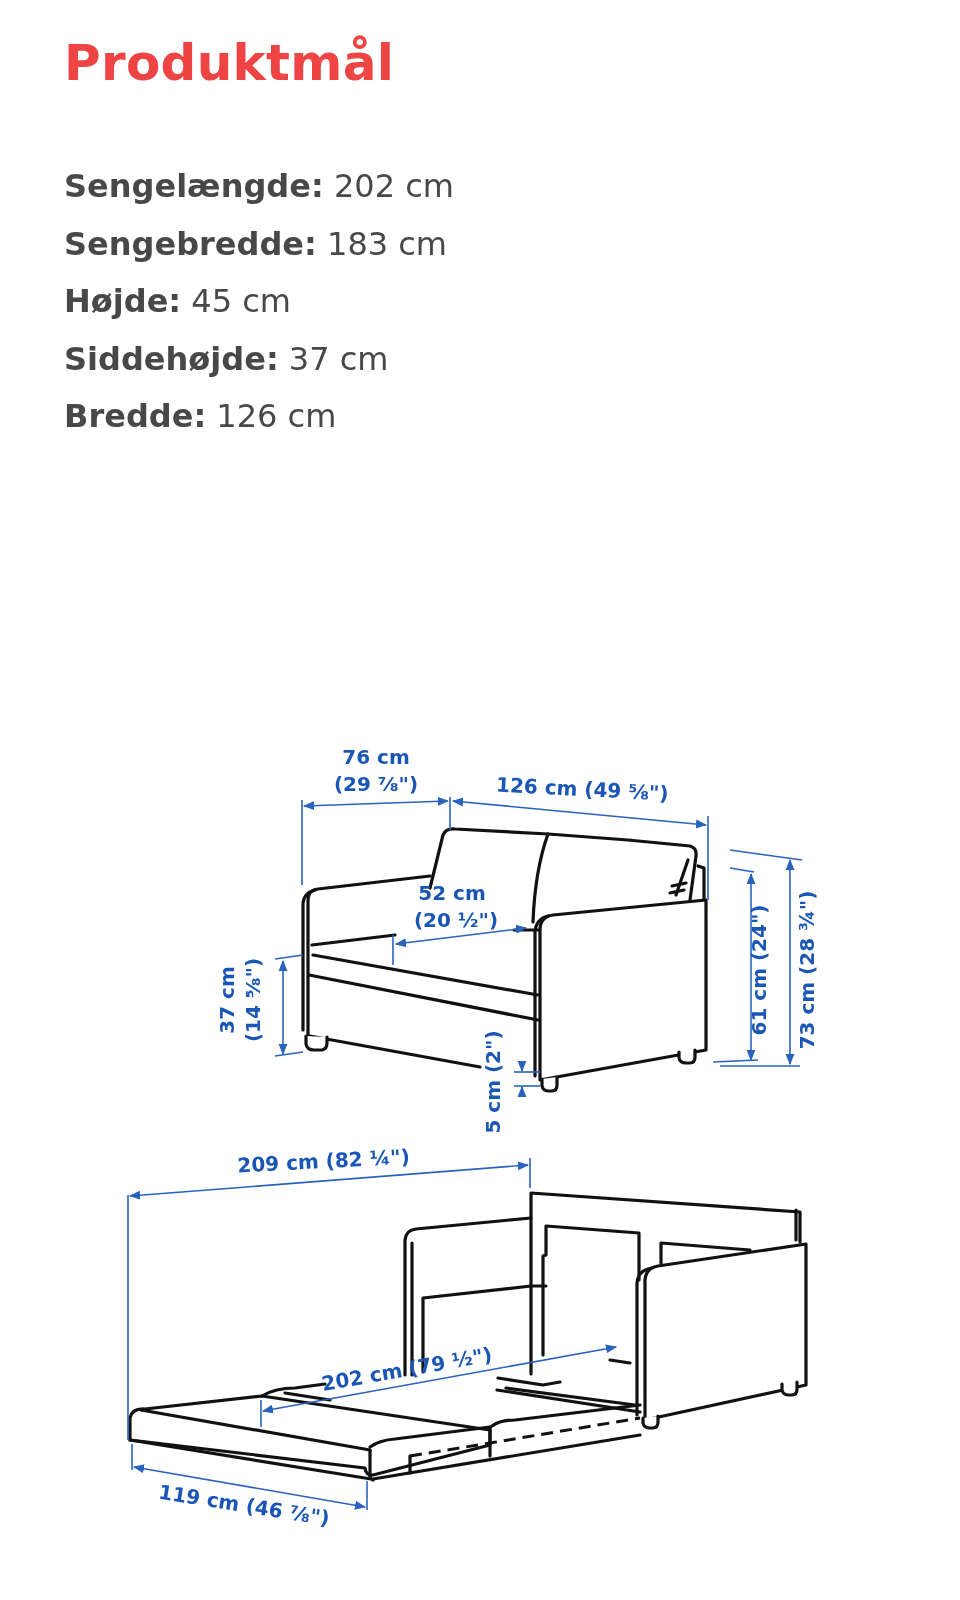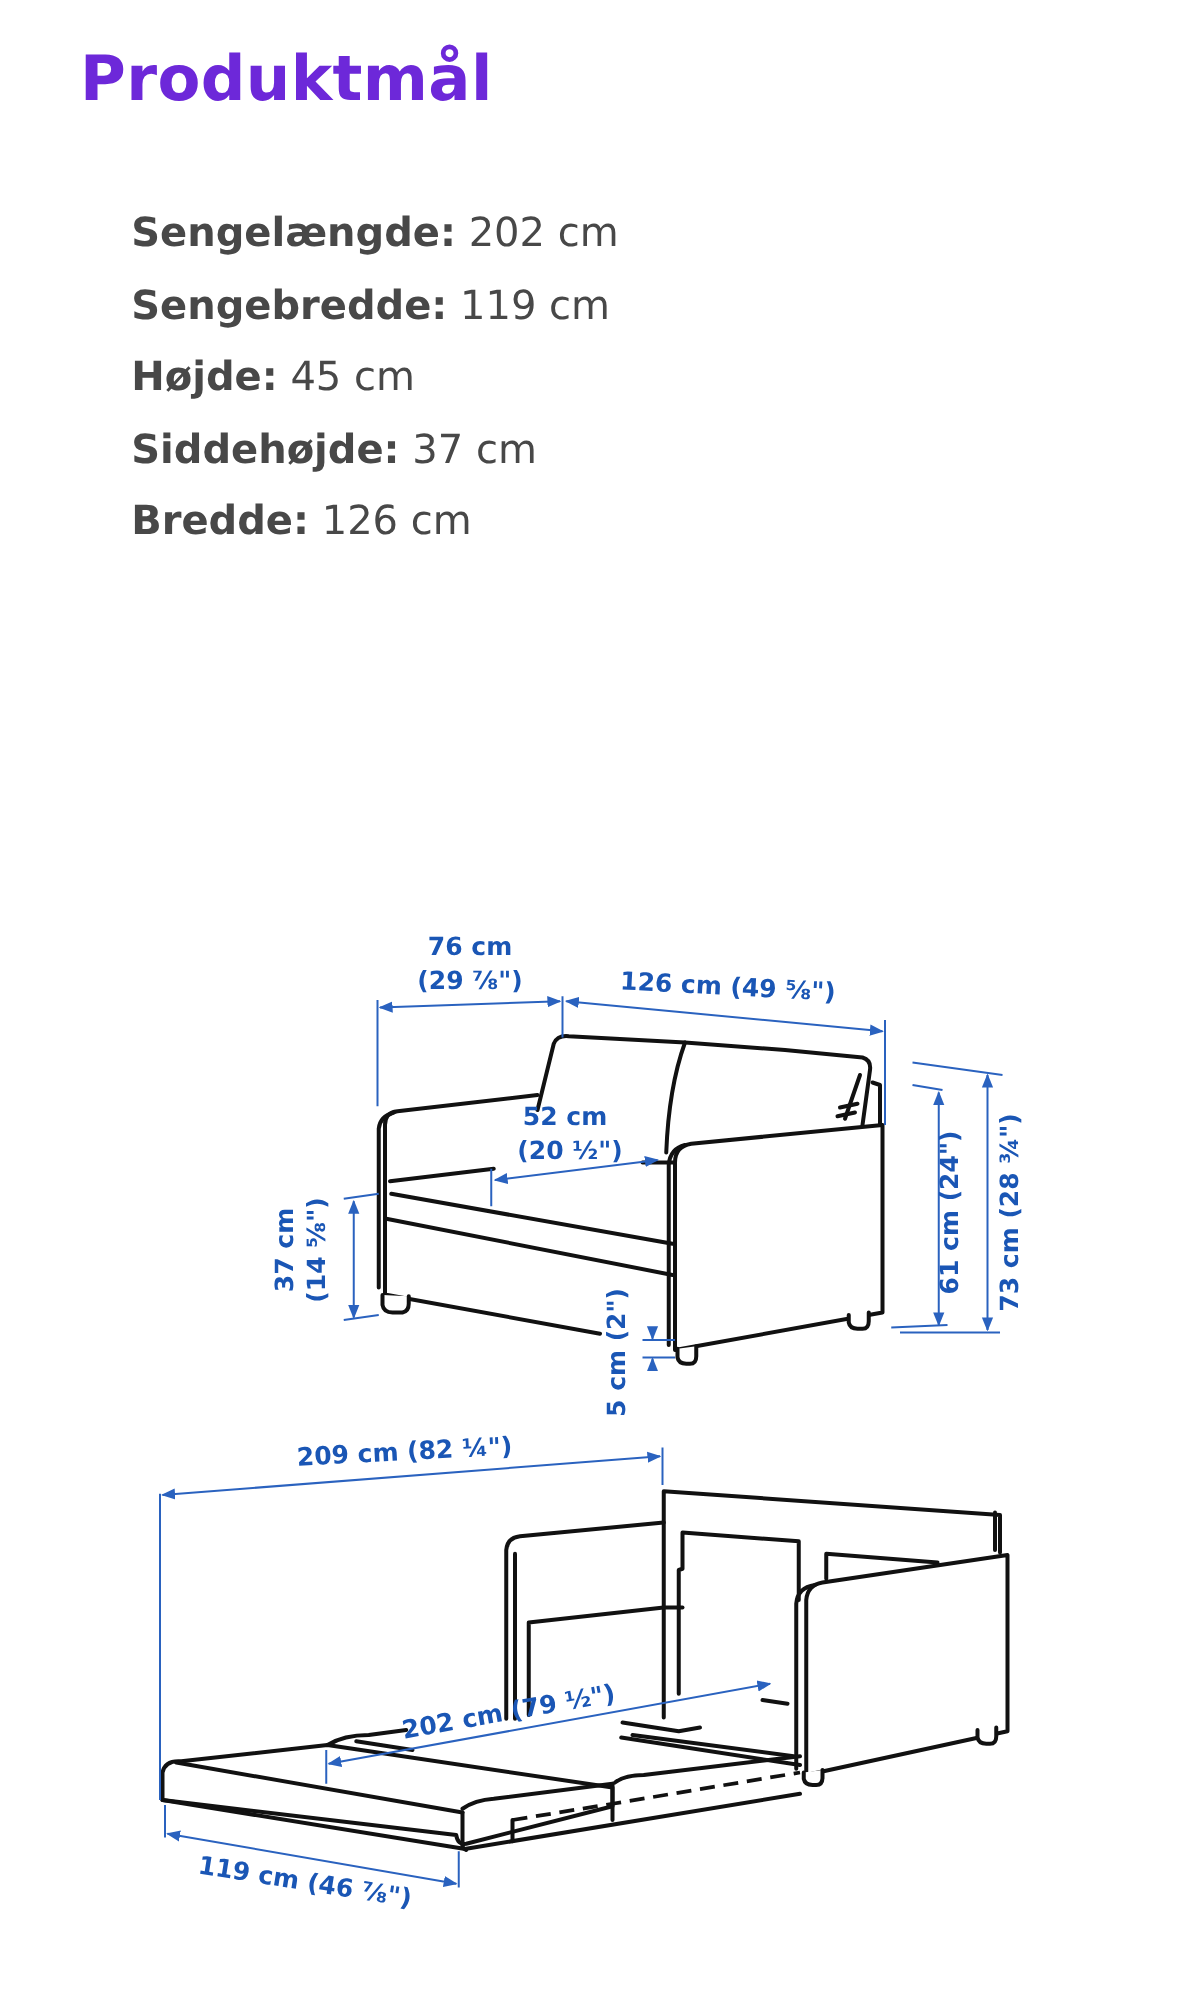--- a/index.html
+++ b/index.html
@@ -1,40 +1,40 @@
 <!DOCTYPE html>
 <html><head>
 <meta charset="utf-8">
 <style>
   html, body { margin: 0; padding: 0; background: #ffffff; }
   body { width: 960px; height: 1600px; position: relative; overflow: hidden;
          font-family: "DejaVu Sans", "Liberation Sans", sans-serif; color: #484848; }
   .title { position: absolute; left: 64px; top: 34px; margin: 0;
-           font-size: 50px; font-weight: bold; color: #6d28d9; letter-spacing: 0.3px; }
+           font-size: 50px; font-weight: bold; color: #ef4444; letter-spacing: 0.3px; }
   .specs { position: absolute; left: 64px; top: 158px; margin: 0; padding: 0; list-style: none; }
-  .spec-row { font-size: 32px; line-height: 57.5px; height: 57.5px; white-space: nowrap; color: #484848; margin-left: 41px; }
+  .spec-row { font-size: 32px; line-height: 57.5px; height: 57.5px; white-space: nowrap; color: #484848; }
   .spec-label { font-weight: bold; }
   .spec-value { font-weight: normal; }
   .diagram { position: absolute; left: 64px; top: 720px; width: 820px; height: 840px; }
   .diagram svg { position: absolute; left: 0; top: 0; }
   .dim { fill: #1a56b5; font-family: "DejaVu Sans", "Liberation Sans", sans-serif; font-weight: bold; font-size: 20px; }
   .line { stroke: #111; stroke-width: 3.2; fill: none; stroke-linejoin: round; stroke-linecap: round; }
   .fill-w { fill: #ffffff; }
   .dl { stroke: #2a62bf; stroke-width: 1.6; fill: none; }
   .arrow { fill: #2a62bf; }
   .dash { stroke: #111; stroke-width: 3; fill: none; stroke-dasharray: 12 7; }
 </style>
 </head>
 <body>
 
 <h1 class="title">Produktmål</h1>
 
 <ul class="specs">
   <li class="spec-row"><span class="spec-label">Sengelængde:</span> <span class="spec-value">202 cm</span></li>
-  <li class="spec-row"><span class="spec-label">Sengebredde:</span> <span class="spec-value">119 cm</span></li>
+  <li class="spec-row"><span class="spec-label">Sengebredde:</span> <span class="spec-value">183 cm</span></li>
   <li class="spec-row"><span class="spec-label">Højde:</span> <span class="spec-value">45 cm</span></li>
   <li class="spec-row"><span class="spec-label">Siddehøjde:</span> <span class="spec-value">37 cm</span></li>
   <li class="spec-row"><span class="spec-label">Bredde:</span> <span class="spec-value">126 cm</span></li>
 </ul>
 
 <div class="diagram">
 
   <svg width="820" height="840" viewBox="64 720 820 840">
     <defs>
       <marker id="ah" viewBox="0 0 10 10" refX="9" refY="5" markerWidth="7" markerHeight="7" orient="auto-start-reverse">

